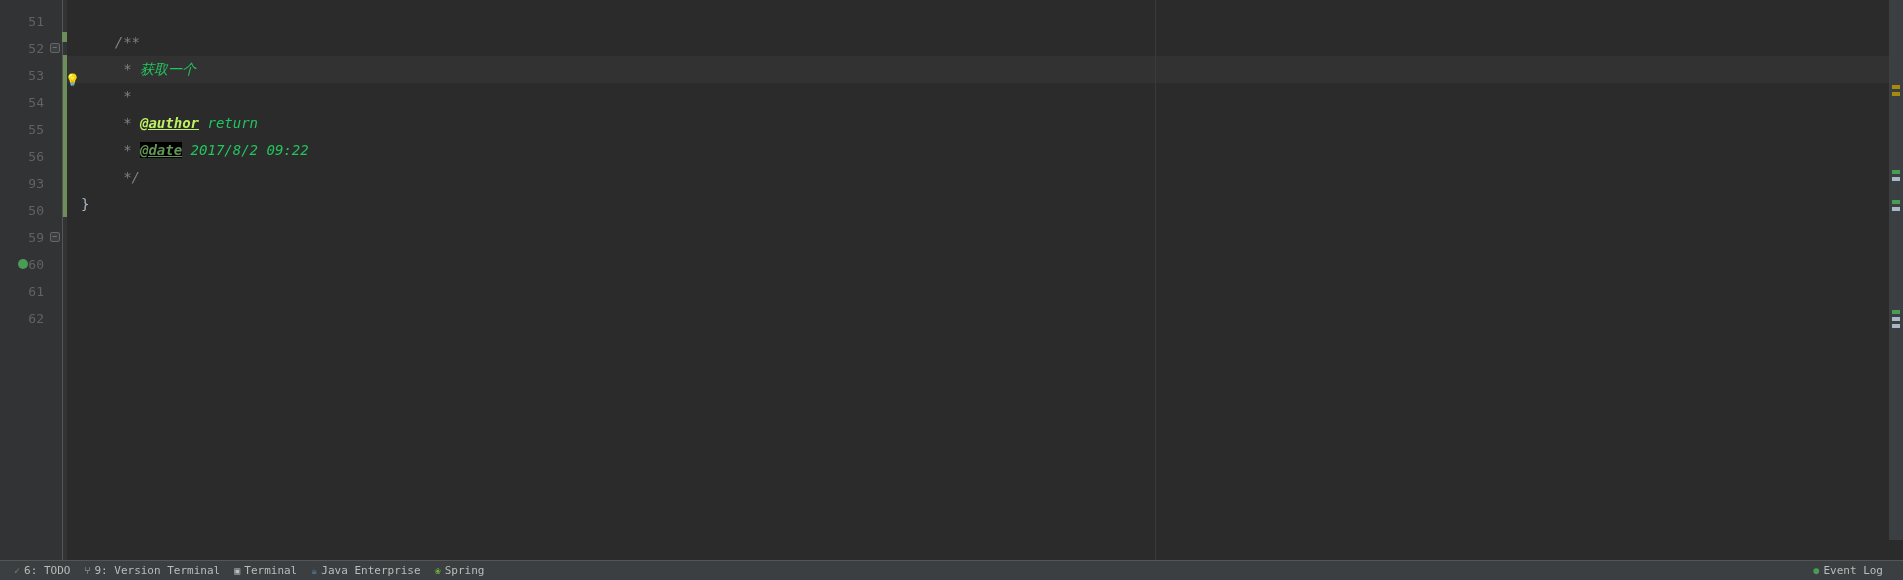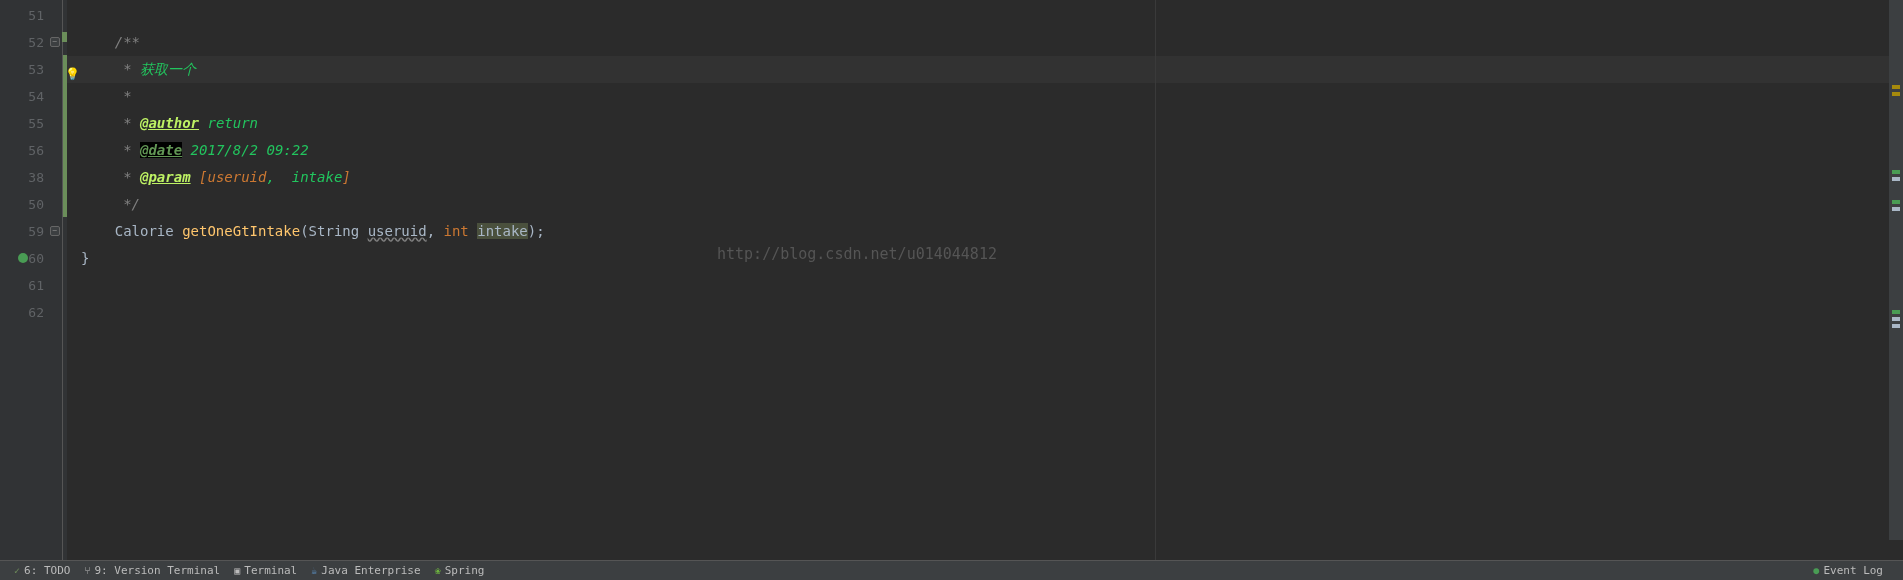--- a/index.html
+++ b/index.html
@@ -22,21 +22,21 @@
       height: calc(100% - 20px);
       position: relative;
     }
     .left-rail {
       width: 8px;
       background: #313335;
     }
     .gutter {
       width: 55px;
       background: #313335;
-      padding-top: 2px;
+      padding-top: 8px;
       position: relative;
       border-right: 1px solid #555;
     }
     .line-number {
       color: #606366;
       text-align: right;
       padding-right: 18px;
       height: 27px;
       line-height: 27px;
       font-size: 13px;
@@ -211,21 +211,21 @@
     <div class="line-number">51</div>
     <div class="line-number">52
       <div class="fold-marker fold-minus">−</div>
     </div>
     <div class="line-number">53
       <span class="bulb-icon">💡</span>
     </div>
     <div class="line-number">54</div>
     <div class="line-number">55</div>
     <div class="line-number">56</div>
-    <div class="line-number">38</div>
+    <div class="line-number">93</div>
     <div class="line-number">50</div>
     <div class="line-number">59
       <div class="fold-marker fold-minus">−</div>
     </div>
     <div class="line-number">60
       <div class="gutter-marker-left green-circle"></div>
     </div>
     <div class="line-number">61</div>
     <div class="line-number">62</div>
   </div>
@@ -243,32 +243,29 @@
     <div class="code-line"><span class="comment">    /**</span></div>
 
     <div class="code-line highlighted-line"><span class="comment">     * </span><span class="doc-text">获取一个</span></div>
 
     <div class="code-line"><span class="comment">     *</span></div>
 
     <div class="code-line"><span class="comment">     * </span><span class="doc-tag">@author</span><span class="doc-text"> return</span></div>
 
     <div class="code-line"><span class="comment">     * </span><span class="doc-tag-hl">@date</span><span class="doc-text"> 2017/8/2 09:22</span></div>
 
-    <div class="code-line"><span class="comment">     * </span><span class="doc-tag">@param</span><span class="doc-param-name"> [</span><span class="doc-param-name">useruid</span><span class="doc-text">,  </span><span class="doc-text">intake</span><span class="doc-param-name">]</span></div>
 
 
     <div class="code-line"><span class="comment">     */</span></div>
 
-    <div class="code-line no-italic"><span>    </span><span class="type">Calorie </span><span class="method">getOneGtIntake</span><span>(</span><span class="type">String </span><span class="param-underline">useruid</span><span>, </span><span class="keyword">int </span><span class="highlighted-word">intake</span><span>)</span><span>;</span></div>
 
     <div class="code-line no-italic"><span>}</span></div>
 
     <div class="code-line"></div>
 
-    <div class="watermark no-italic">http://blog.csdn.net/u014044812</div>
   </div>
 
   <div class="scrollbar-right">
     <div class="scroll-marker marker-yellow" style="top:85px;"></div>
     <div class="scroll-marker marker-yellow" style="top:92px;"></div>
     <div class="scroll-marker marker-green" style="top:170px;"></div>
     <div class="scroll-marker marker-white" style="top:177px;"></div>
     <div class="scroll-marker marker-green" style="top:200px;"></div>
     <div class="scroll-marker marker-white" style="top:207px;"></div>
     <div class="scroll-marker marker-green" style="top:310px;"></div>

